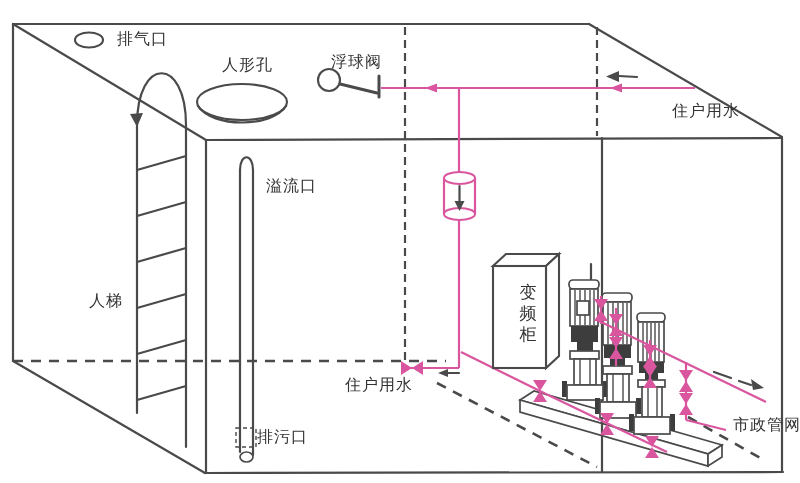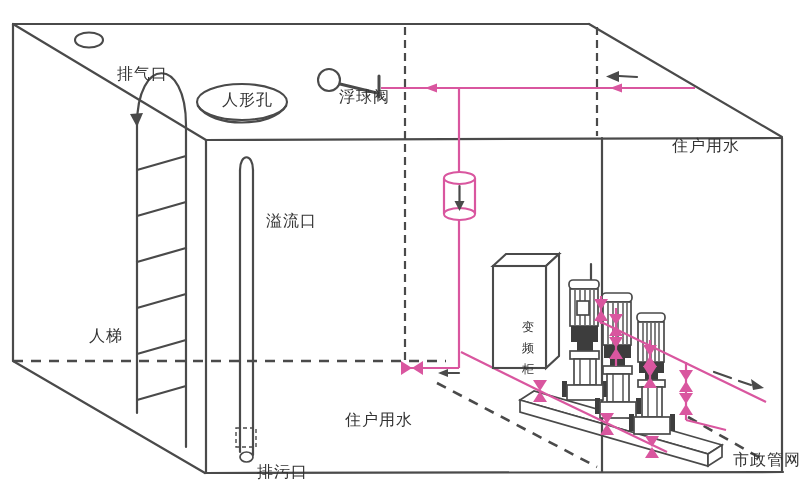--- a/index.html
+++ b/index.html
@@ -9,25 +9,25 @@
     --bg:#ffffff;
   }
   html,body{margin:0;padding:0;background:var(--bg);}
   .stage{
     position:relative;width:800px;height:483px;background:var(--bg);
     font-family:"DejaVu Sans","Liberation Sans",sans-serif;overflow:hidden;
   }
   .stage svg{position:absolute;left:0;top:0;}
   .lbl{
     position:absolute;color:var(--text);font-size:16px;line-height:1.1;
-    white-space:nowrap;letter-spacing:1px;margin-top:35px;
+    white-space:nowrap;letter-spacing:1px;
   }
   .lbl-v{
     white-space:normal;width:20px;word-break:break-all;text-align:center;
-    font-size:12px;line-height:21px;letter-spacing:0;
+    font-size:17px;line-height:21px;letter-spacing:0;
   }
   
   .ln{stroke:var(--line);fill:none;stroke-width:2.2;stroke-linecap:round;}
   .ln3{stroke:var(--line);fill:none;stroke-width:3;stroke-linecap:round;}
   .lnthin{stroke:var(--line);fill:none;stroke-width:1.4;}
   .dash{stroke:var(--line);fill:none;stroke-width:2.2;stroke-dasharray:8 5;}
   .dashf{stroke:var(--line);fill:none;stroke-width:2.6;stroke-dasharray:10 8;}
   .dashs{stroke:var(--line);fill:none;stroke-width:1.4;stroke-dasharray:4 3;}
   .wfill{fill:#fff;stroke:var(--line);stroke-width:1.7;}
   .wfill2{fill:#fff;stroke:var(--line);stroke-width:2.1;}
@@ -215,21 +215,21 @@
     <path class="ln" d="M448,373 L459,373" stroke-width="2"></path>
     <polygon class="fln" points="448,369 448,377 438,373"></polygon>
     <path class="ln" d="M714,372 L731,378" stroke-width="3"></path>
     <path class="ln" d="M739,381 L751,385" stroke-width="3"></path>
     <polygon class="fln" points="751,379 753,390 764,388"></polygon>
   </g>
 </svg>
 
 <div class="lbl" style="left:117px;top:30px">排气口</div>
 <div class="lbl" style="left:222px;top:56px">人形孔</div>
-<div class="lbl" style="left:339px;top:53px">浮球阀</div>
+<div class="lbl" style="left:331px;top:53px">浮球阀</div>
 <div class="lbl" style="left:672px;top:102px">住户用水</div>
 <div class="lbl" style="left:266px;top:177px">溢流口</div>
 <div class="lbl" style="left:89px;top:292px">人梯</div>
 <div class="lbl lbl-v" style="left:518px;top:282px">变频柜</div>
 <div class="lbl" style="left:345px;top:376px">住户用水</div>
 <div class="lbl" style="left:257px;top:428px">排污口</div>
 <div class="lbl" style="left:733px;top:416px">市政管网</div>
 
 </div>
 

